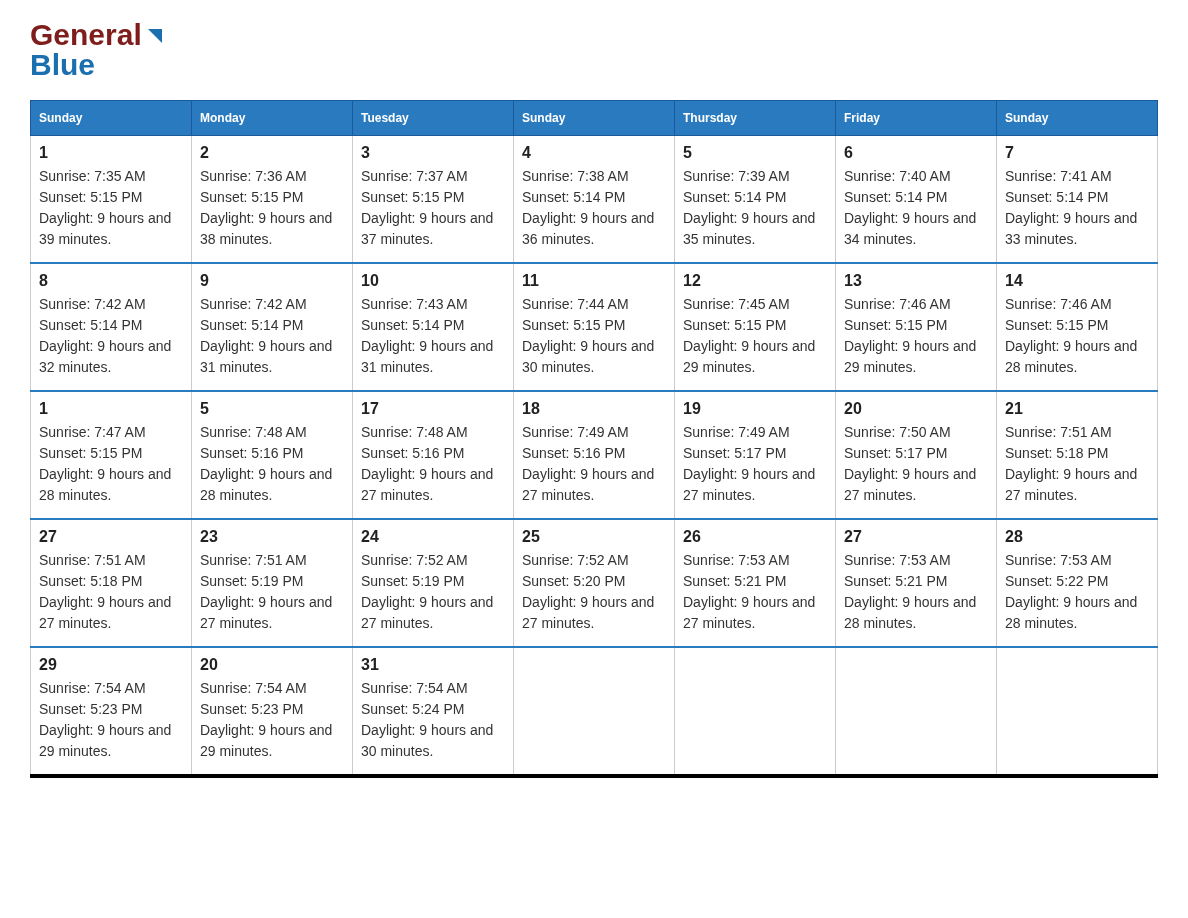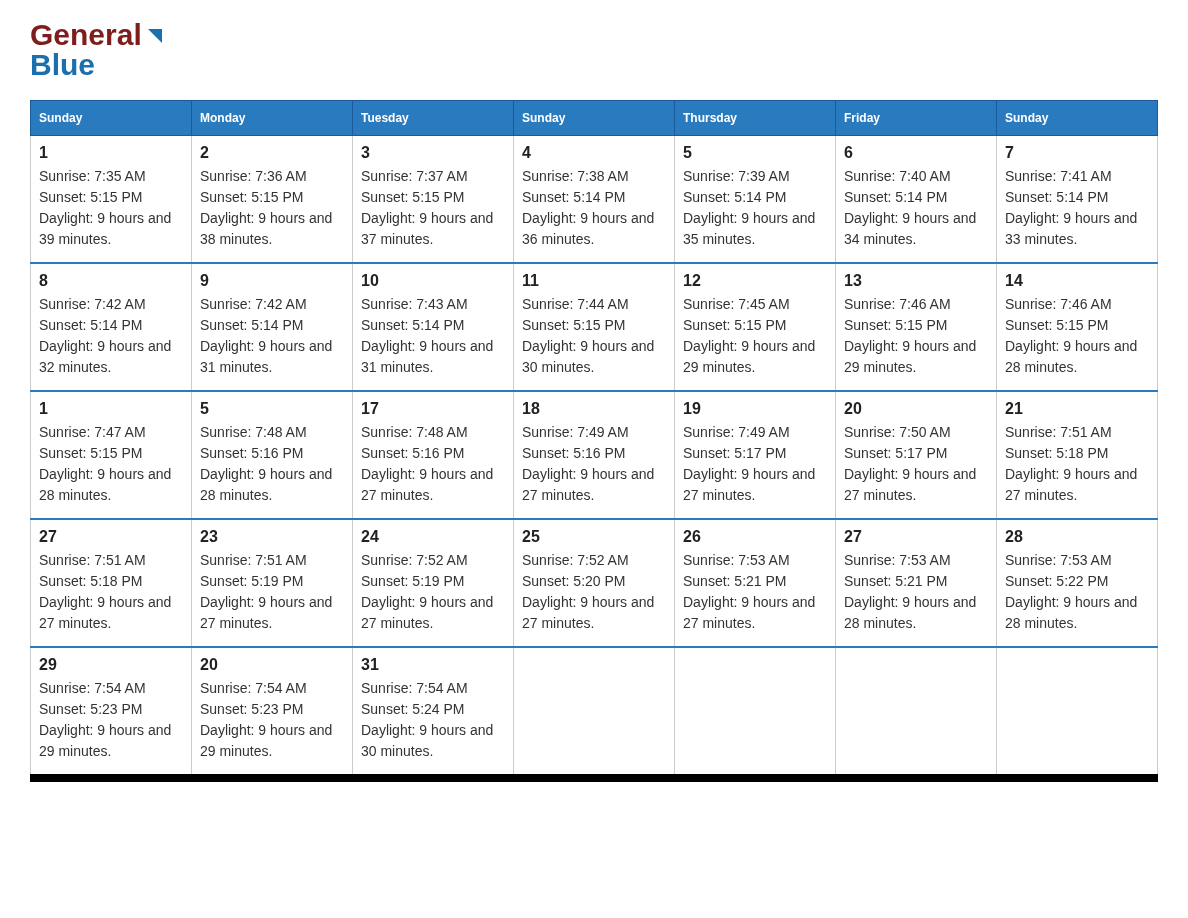--- a/index.html
+++ b/index.html
@@ -57,21 +57,21 @@
       border-right: 1px solid #ccc;
       border-bottom: none;
       font-size: 13px;
       color: #333;
       height: 110px;
     }
     tbody tr {
       border-bottom: 2px solid #2a7abf;
     }
     tbody tr:last-child {
-      border-bottom: 8px solid #000000;
+      border-bottom: 4px solid #000000;
     }
     .day-num {
       font-size: 16px;
       font-weight: bold;
       color: #222;
       display: block;
       margin-bottom: 4px;
     }
     .day-info {
       font-size: 14px;

